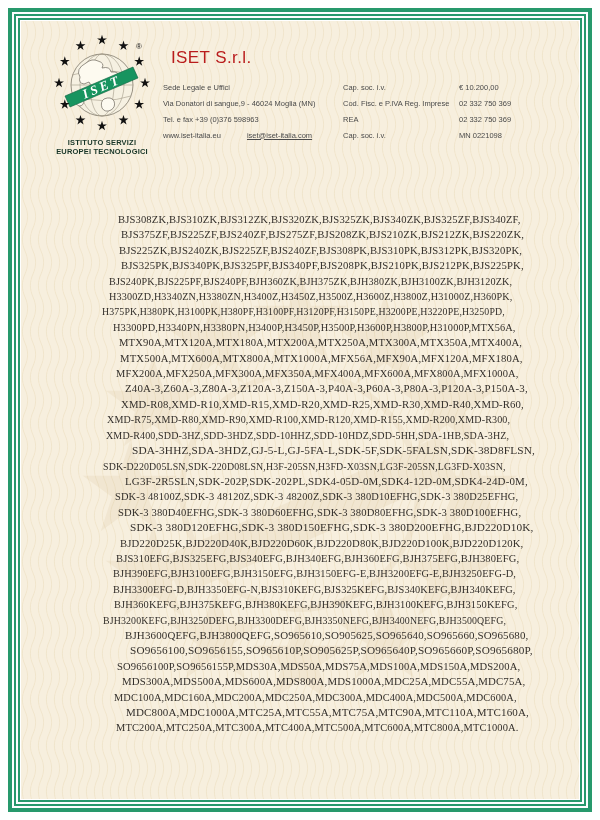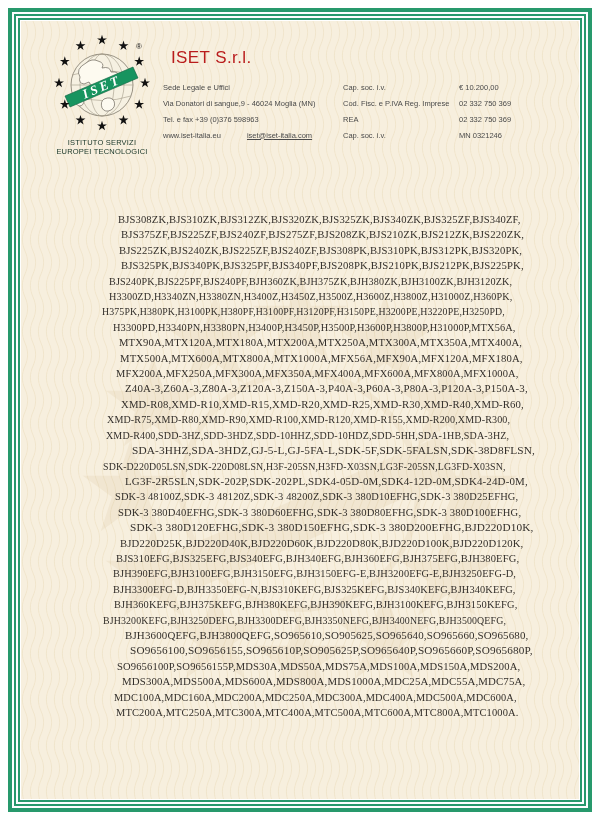--- a/index.html
+++ b/index.html
@@ -16,21 +16,21 @@
   .paper {
     position:absolute; inset:21px; background:#f7efde; overflow:hidden;
   }
   .wave-bg, .watermark { position:absolute; pointer-events:none; }
   .wave-bg { inset:0; width:100%; height:100%; }
   .watermark { left:50%; top:470px; width:460px; height:460px;
                transform:translate(-50%,-50%); opacity:0.12; }
   
   .logo-block { position:absolute; left:22px; top:12px; width:118px; text-align:center; }
   .logo-caption {
-    margin-top:1px; font-size:7.5px; font-weight:normal; letter-spacing:0.2px;
+    margin-top:1px; font-size:7.5px; font-weight:bold; letter-spacing:0.2px;
     color:#173527; line-height:9px;
   }
   .logo-caption span { display:block; }
   .company-name {
     position:absolute; left:150px; top:27px; font-size:17px; letter-spacing:0.4px;
     color:#b91c1c;
   }
   .info-grid { position:absolute; left:142px; top:58px; width:392px; }
   .info-row { display:grid; grid-template-columns:180px 116px 1fr; height:16px;
               align-items:center; }
@@ -146,21 +146,21 @@
       <div class="info-row">
         <div>Tel. e fax +39 (0)376 598963</div>
         <div>REA</div>
         <div>02 332 750 369</div>
       </div>
       <div class="info-row">
         <div>
           <span>www.iset-italia.eu</span><a class="email-link" href="#">iset@iset-italia.com</a>
         </div>
         <div>Cap. soc. i.v.</div>
-        <div>MN 0321246</div>
+        <div>MN 0221098</div>
       </div>
     </div>
 
 
     <div class="code-block">
         <div class="code-line fit" style="transform: scaleX(0.961814);">BJS308ZK,BJS310ZK,BJS312ZK,BJS320ZK,BJS325ZK,BJS340ZK,BJS325ZF,BJS340ZF,</div>
         <div class="code-line fit" style="transform: scaleX(0.975787);">BJS375ZF,BJS225ZF,BJS240ZF,BJS275ZF,BJS208ZK,BJS210ZK,BJS212ZK,BJS220ZK,</div>
         <div class="code-line fit" style="transform: scaleX(0.96875);">BJS225ZK,BJS240ZK,BJS225ZF,BJS240ZF,BJS308PK,BJS310PK,BJS312PK,BJS320PK,</div>
         <div class="code-line fit" style="transform: scaleX(0.97343);">BJS325PK,BJS340PK,BJS325PF,BJS340PF,BJS208PK,BJS210PK,BJS212PK,BJS225PK,</div>
         <div class="code-line fit" style="transform: scaleX(0.922197);">BJS240PK,BJS225PF,BJS240PF,BJH360ZK,BJH375ZK,BJH380ZK,BJH3100ZK,BJH3120ZK,</div>
@@ -184,20 +184,21 @@
         <div class="code-line fit" style="transform: scaleX(0.954976);">BJS310EFG,BJS325EFG,BJS340EFG,BJH340EFG,BJH360EFG,BJH375EFG,BJH380EFG,</div>
         <div class="code-line fit" style="transform: scaleX(0.941589);">BJH390EFG,BJH3100EFG,BJH3150EFG,BJH3150EFG-E,BJH3200EFG-E,BJH3250EFG-D,</div>
         <div class="code-line fit" style="transform: scaleX(0.939394);">BJH3300EFG-D,BJH3350EFG-N,BJS310KEFG,BJS325KEFG,BJS340KEFG,BJH340KEFG,</div>
         <div class="code-line fit" style="transform: scaleX(0.946009);">BJH360KEFG,BJH375KEFG,BJH380KEFG,BJH390KEFG,BJH3100KEFG,BJH3150KEFG,</div>
         <div class="code-line fit" style="transform: scaleX(0.89755);">BJH3200KEFG,BJH3250DEFG,BJH3300DEFG,BJH3350NEFG,BJH3400NEFG,BJH3500QEFG,</div>
         <div class="code-line fit" style="transform: scaleX(0.995062);">BJH3600QEFG,BJH3800QEFG,SO965610,SO905625,SO965640,SO965660,SO965680,</div>
         <div class="code-line fit" style="transform: scaleX(1.02025);">SO9656100,SO9656155,SO965610P,SO905625P,SO965640P,SO965660P,SO965680P,</div>
         <div class="code-line fit" style="transform: scaleX(0.959524);">SO9656100P,SO9656155P,MDS30A,MDS50A,MDS75A,MDS100A,MDS150A,MDS200A,</div>
         <div class="code-line fit" style="transform: scaleX(0.982927);">MDS300A,MDS500A,MDS600A,MDS800A,MDS1000A,MDC25A,MDC55A,MDC75A,</div>
         <div class="code-line fit" style="transform: scaleX(0.941589);">MDC100A,MDC160A,MDC200A,MDC250A,MDC300A,MDC400A,MDC500A,MDC600A,</div>
+        <div class="code-line fit" style="transform: scaleX(1);">MDC800A,MDC1000A,MTC25A,MTC55A,MTC75A,MTC90A,MTC110A,MTC160A,</div>
         <div class="code-line fit" style="transform: scaleX(0.950472);">MTC200A,MTC250A,MTC300A,MTC400A,MTC500A,MTC600A,MTC800A,MTC1000A.</div>
       </div>
 
   </div>
 
   <div class="frame f1"></div>
   <div class="frame f2"></div>
   <div class="frame f3"></div>
 
 </div>

